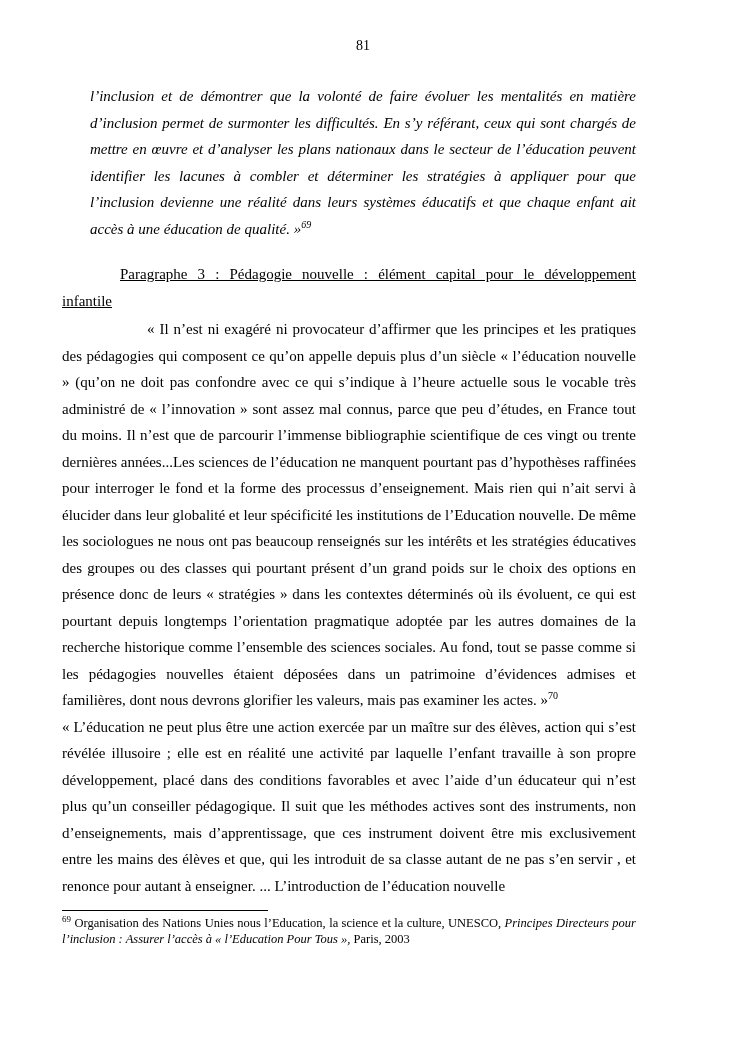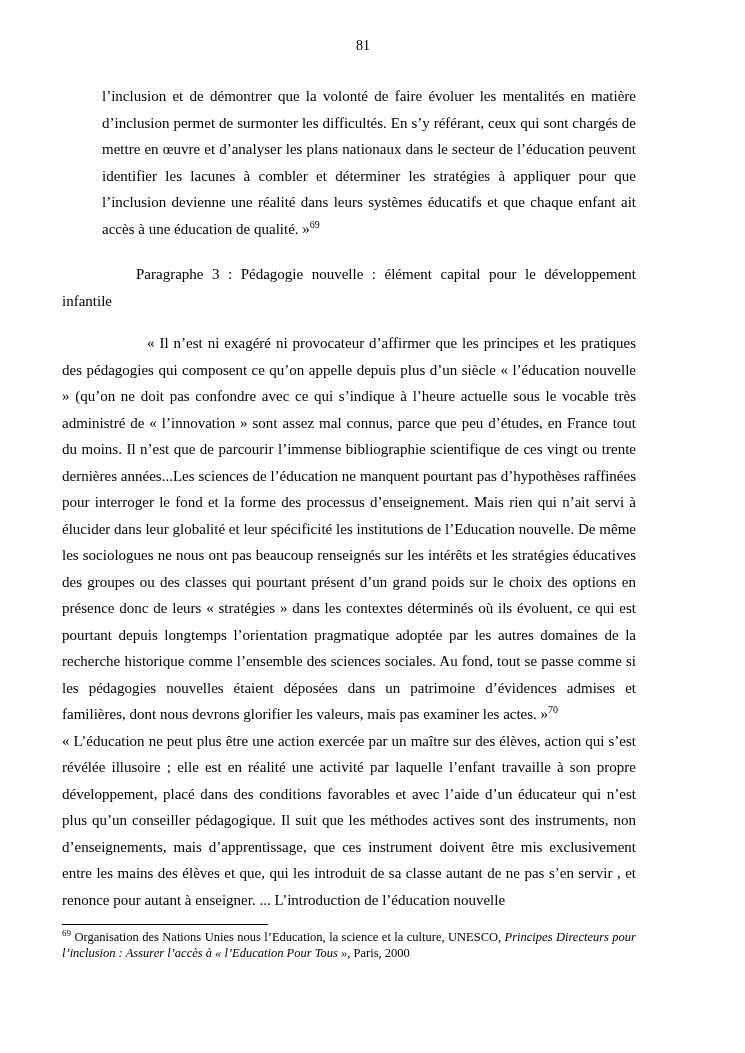--- a/index.html
+++ b/index.html
@@ -29,36 +29,39 @@
     line-height: 16px;
   }
   .body-text {
     margin-top: 45px;
     font-size: 15px;
     line-height: 26.5px;
     text-align: justify;
   }
   p { margin: 0; }
   .quote-block {
-    margin-left: 40px;
+    margin-left: 28px;
+    font-style: italic;
   }
   .heading {
     margin-top: 19px;
   }
   .heading .h-line1 {
     display: block;
-    margin-left: 74px;
+    margin-left: 58px;
     text-align: justify;
     text-align-last: justify;
+    text-decoration: underline;
   }
   .heading .h-line2 {
     display: block;
+    text-decoration: underline;
   }
   .para-indent {
-    margin-top: 16px;
+    margin-top: 2px;
     text-indent: 85px;
   }
   .para-plain {
   }
   sup.fn-ref {
     font-size: 10px;
     line-height: 0;
     vertical-align: super;
   }
   .footnote-area {
@@ -97,17 +100,17 @@
 
     <p class="para-indent"><span>« Il n’est ni exagéré ni provocateur d’affirmer que les principes et les pratiques des pédagogies qui composent ce qu’on appelle depuis plus d’un siècle « l’éducation nouvelle » (qu’on ne doit pas confondre avec ce qui s’indique à l’heure actuelle sous le vocable très administré de « l’innovation » sont assez mal connus, parce que peu d’études, en France tout du moins. Il n’est que de parcourir l’immense bibliographie scientifique de ces vingt ou trente dernières années...Les sciences de l’éducation ne manquent pourtant pas d’hypothèses raffinées pour interroger le fond et la forme des processus d’enseignement. Mais rien qui n’ait servi à élucider dans leur globalité et leur spécificité les institutions de l’Education nouvelle. De même les sociologues ne nous ont pas beaucoup renseignés sur les intérêts et les stratégies éducatives des groupes ou des classes qui pourtant présent d’un grand poids sur le choix des options en présence donc de leurs «  stratégies » dans les contextes déterminés où ils évoluent, ce qui est pourtant depuis longtemps l’orientation pragmatique adoptée par les autres domaines de la recherche historique comme l’ensemble des sciences sociales. Au fond, tout se passe comme si les pédagogies nouvelles étaient déposées dans un patrimoine d’évidences admises et familières, dont nous devrons glorifier les valeurs, mais pas examiner les actes. »</span><sup class="fn-ref">70</sup></p>
 
     <p class="para-plain"><span>« L’éducation ne peut plus être une action exercée par un maître sur des élèves, action qui s’est révélée illusoire ; elle est en réalité une activité par laquelle l’enfant travaille à son propre développement, placé dans des conditions favorables et avec l’aide d’un éducateur qui n’est plus qu’un conseiller pédagogique. Il suit que les méthodes actives sont des instruments, non d’enseignements, mais d’apprentissage, que ces instrument doivent être mis exclusivement entre les mains des élèves et que, qui les introduit de sa classe autant de ne pas s’en servir , et renonce pour autant à enseigner. ... L’introduction de l’éducation nouvelle</span></p>
 
   </div>
 
   <div class="footnote-area">
     <div class="fn-sep"></div>
 
-    <p class="footnote"><sup class="fn-ref">69</sup><span> Organisation des Nations Unies nous l’Education, la science et la culture, UNESCO, </span><span class="it">Principes Directeurs pour l’inclusion : Assurer l’accès à « l’Education Pour Tous », </span><span>Paris, 2000</span></p>
+    <p class="footnote"><sup class="fn-ref">69</sup><span> Organisation des Nations Unies nous l’Education, la science et la culture, UNESCO, </span><span class="it">Principes Directeurs pour l’inclusion : Assurer l’accès à « l’Education Pour Tous », </span><span>Paris, 2003</span></p>
 
   </div>
 
 </div>
 
 </body></html>

